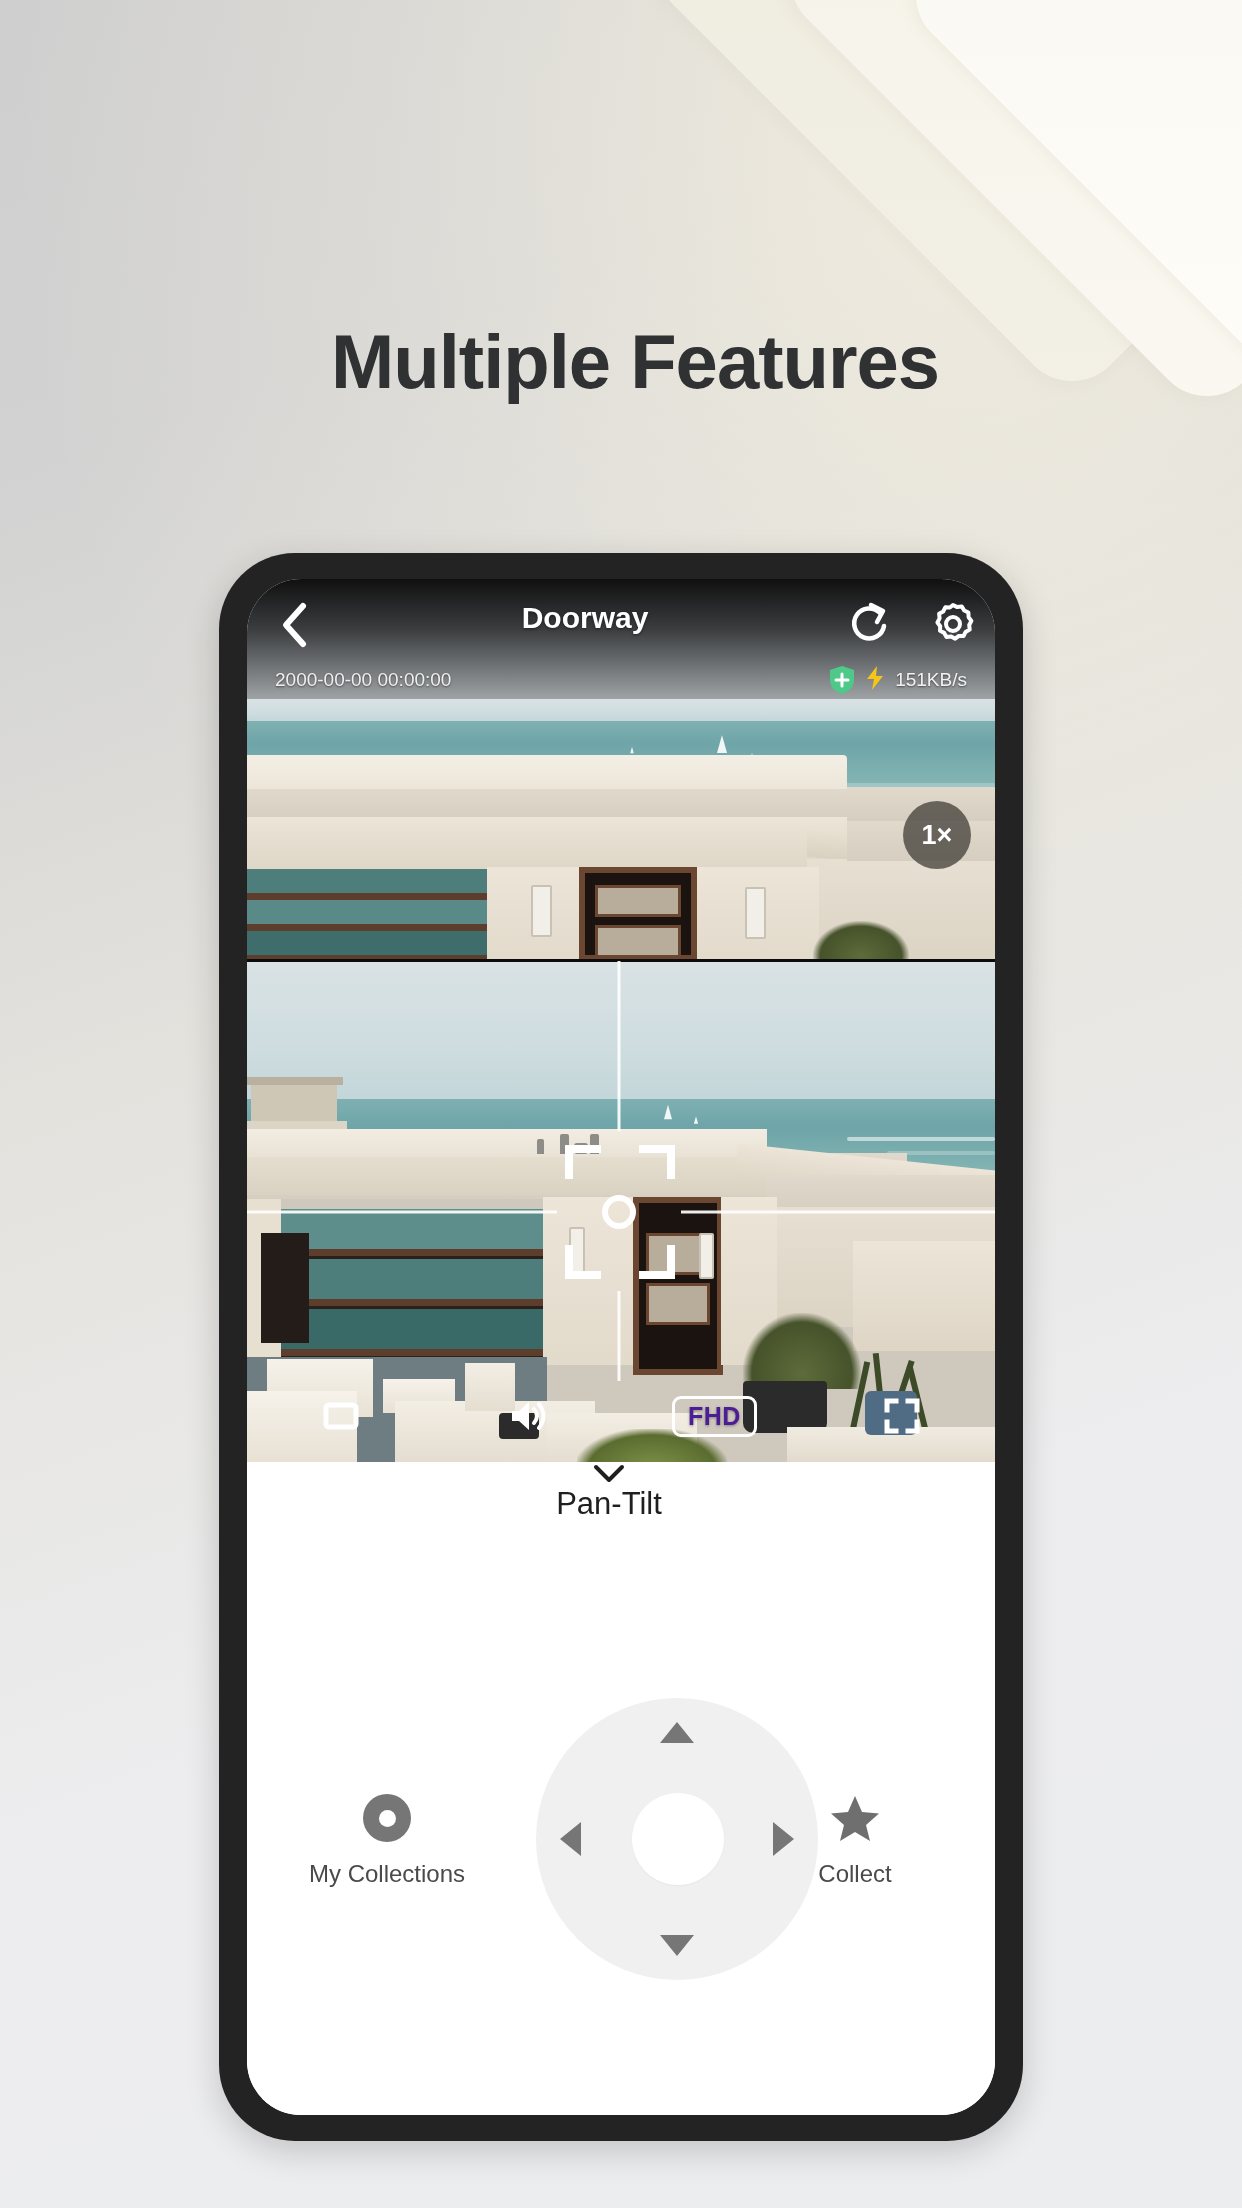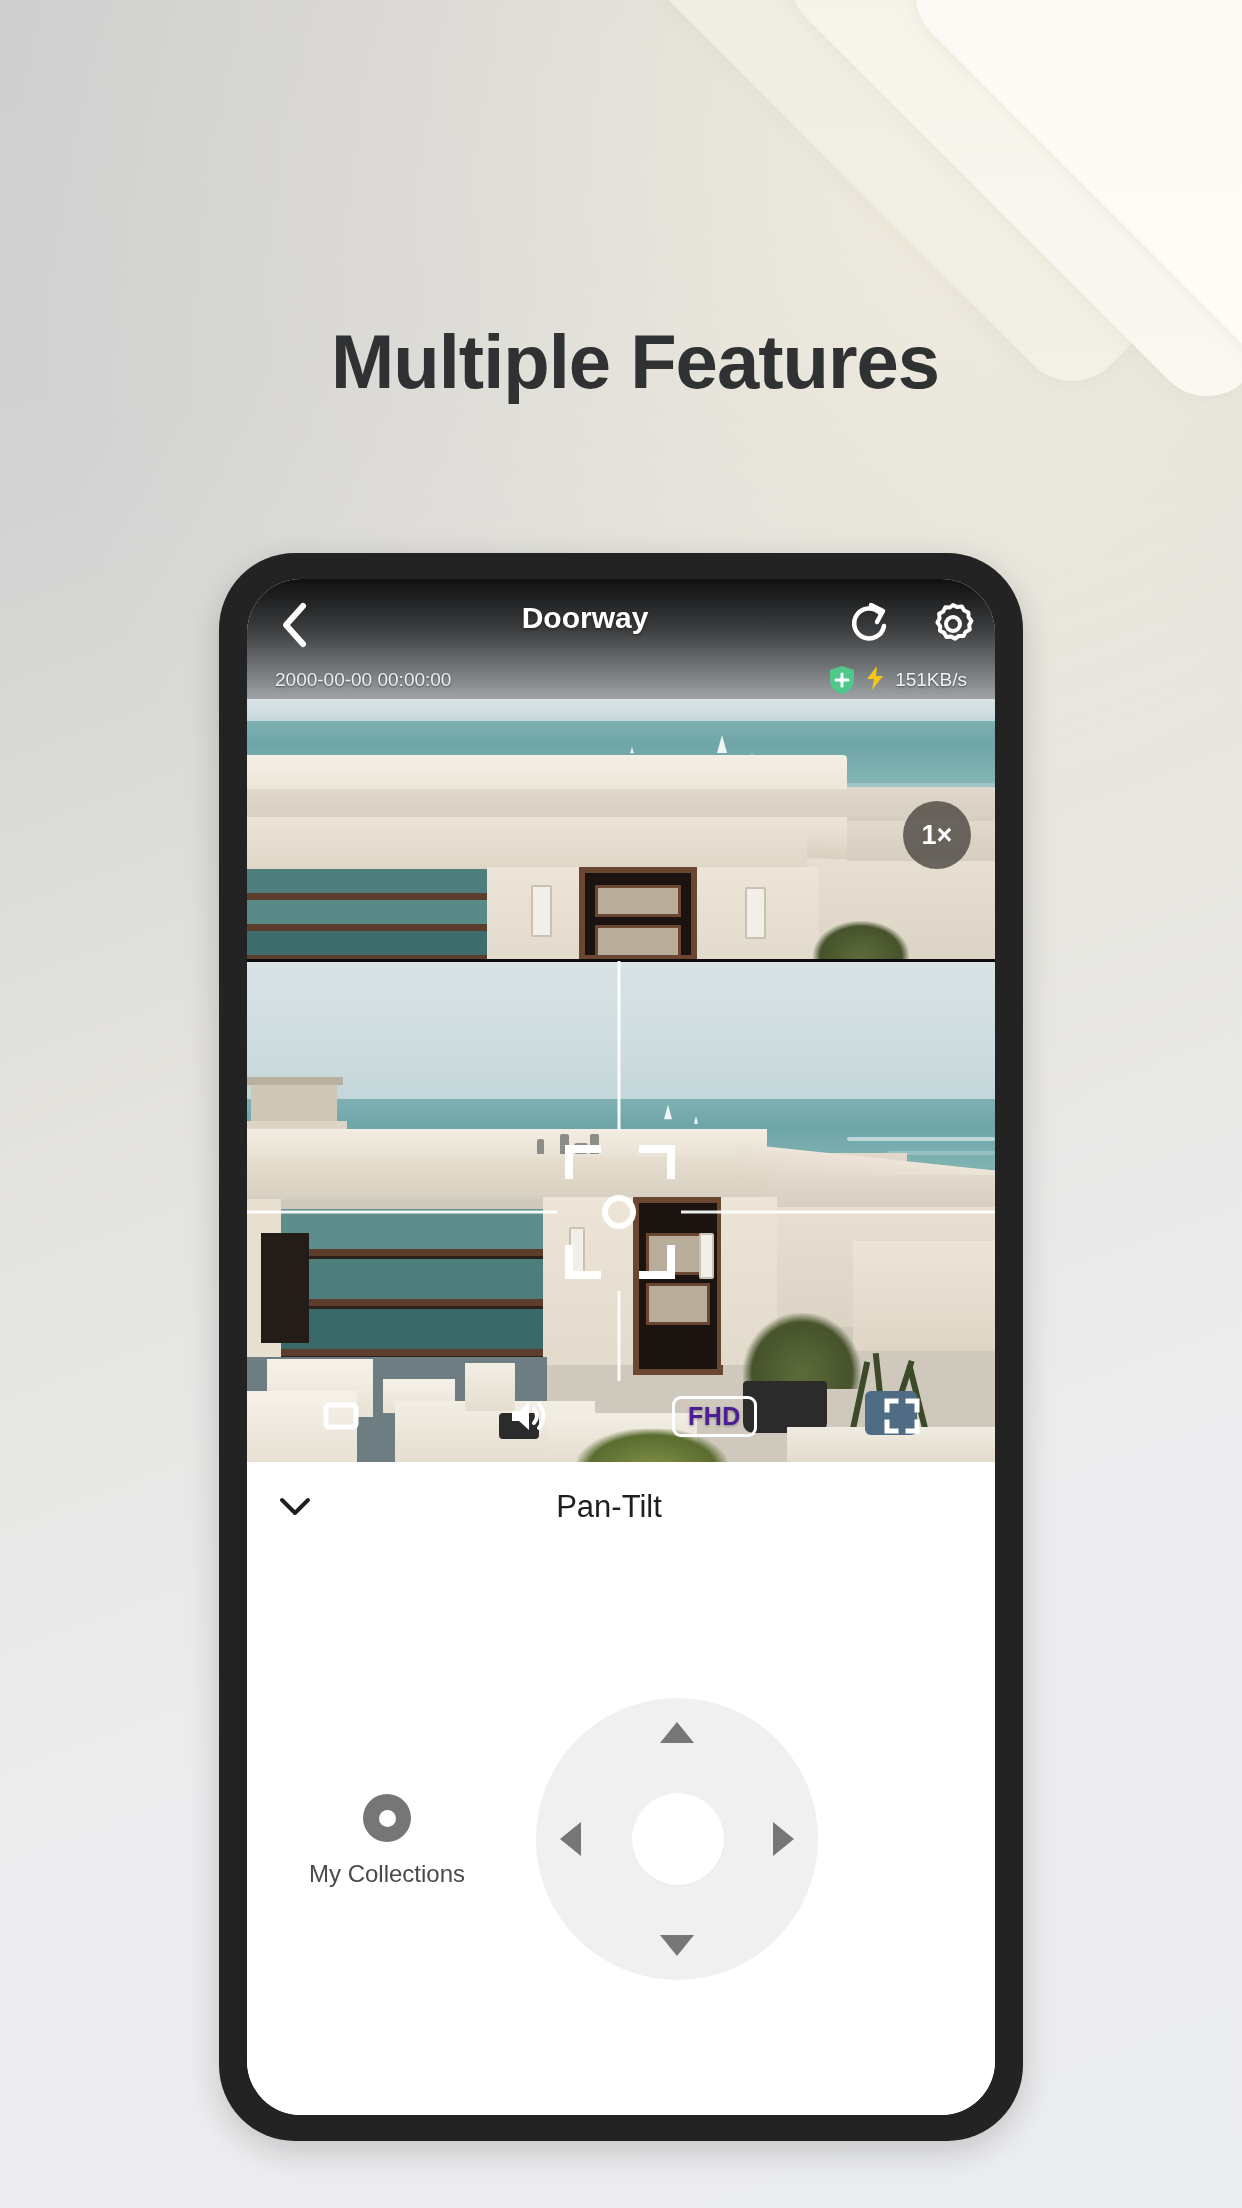--- a/index.html
+++ b/index.html
@@ -143,21 +143,21 @@
   #fhd-badge{
     border:3px solid #fff;border-radius:9px;color:#4c1d95;font-size:25px;font-weight:bold;
     padding:3px 13px;letter-spacing:.5px;text-shadow:0 1px 3px rgba(0,0,0,.35);
   }
 
   
   #panel{
     position:absolute;left:0;top:883px;width:748px;height:653px;background:#fff;z-index:9;
   }
   #panel-head{
-    position:absolute;left:0;top:0;width:724px;height:90px;display:flex;align-items:center;
+    position:absolute;left:0;top:0;width:724px;height:90px;display:flex;align-items:center;flex-direction:column;
   }
   #panel-chev{width:96px;display:flex;align-items:center;justify-content:center;}
   #panel-title{flex:1;text-align:center;font-size:31px;color:#1f1f1f;font-weight:normal;}
   #panel-spacer{width:96px;}
 
   #dpad{
     position:absolute;left:289px;top:236px;width:282px;height:282px;border-radius:50%;
     background:#f0f0f0;
   }
   #dpad-center{
@@ -402,17 +402,25 @@
 
         <div class="sidebtn" id="btn-collections">
           <div class="sb-icon">
             <div id="ring-icon">
               <div id="ring-hole"></div>
             </div>
           </div>
           <div class="sb-label">My Collections</div>
         </div>
 
+        <div class="sidebtn" id="btn-collect">
+          <div class="sb-icon">
+            <svg width="52" height="50" viewBox="0 0 52 50">
+              <path d="M26 3 L33 19 L50 20.5 L37 32 L41 48 L26 39 L11 48 L15 32 L2 20.5 L19 19 Z" fill="#6f6f6f"></path>
+            </svg>
+          </div>
+          <div class="sb-label">Collect</div>
+        </div>
       </div>
 
     </div>
   </div>
 </div>
 
 </body></html>

